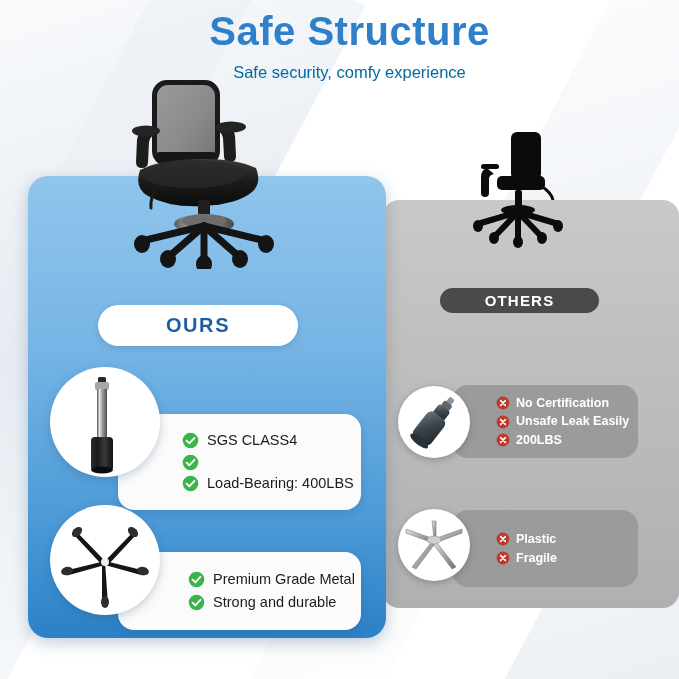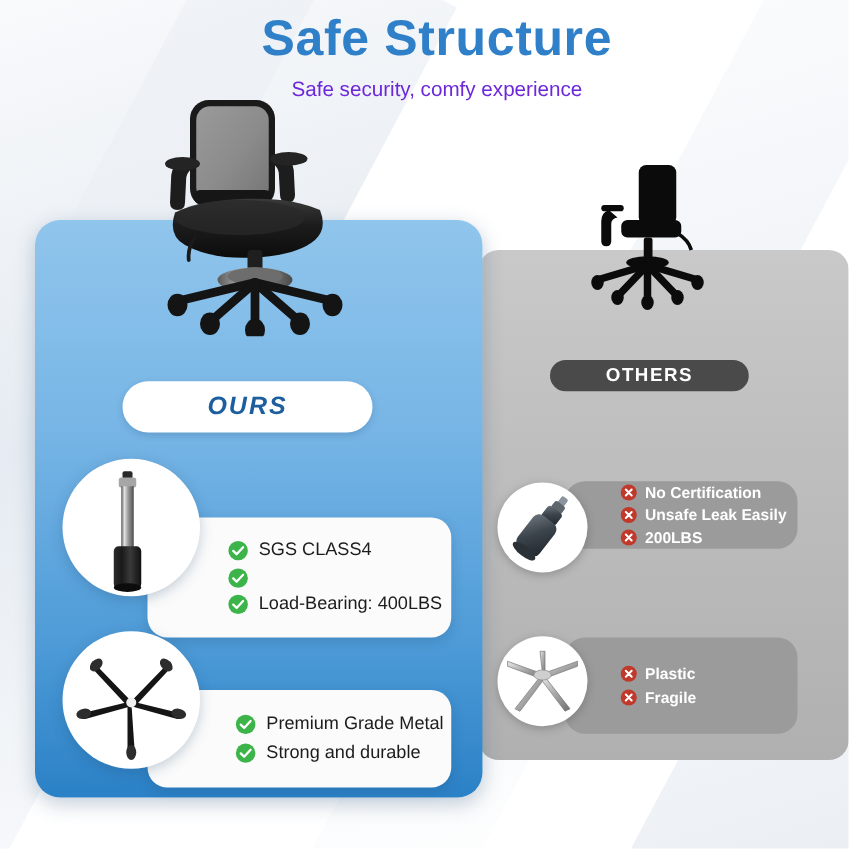--- a/index.html
+++ b/index.html
@@ -25,21 +25,21 @@
   .bg-band.b3 { left: 520px; top: 250px; width: 400px; height: 900px; transform: rotate(28deg); opacity: .85; }
   .bg-band.b4 { left: 150px; top: -340px; width: 90px; height: 700px; transform: rotate(28deg); opacity: .4; }
 
   
   #header { position: absolute; left: 0; top: 8px; width: 679px; text-align: center; z-index: 6; padding-left: 20px; }
   #title {
     font-size: 40px; font-weight: bold; color: #2f80c8;
     letter-spacing: .5px; line-height: 1.15;
   }
   #subtitle {
-    margin-top: 9px; font-size: 16.5px; color: #6d28d9; font-weight: 500;
+    margin-top: 9px; font-size: 16.5px; color: #0369a1; font-weight: 500;
   }
 
   
   #panel-others {
     position: absolute; left: 383px; top: 200px; width: 296px; height: 408px;
     background: linear-gradient(180deg, #c9c9c9 0%, #bdbdbd 45%, #b0b0b0 100%);
     border-radius: 16px 16px 16px 16px;
     z-index: 2;
   }
   #panel-ours {
@@ -56,42 +56,42 @@
 
   
   .pill {
     position: absolute; display: flex; align-items: center; justify-content: center;
     border-radius: 30px; z-index: 6;
   }
   #pill-ours {
     left: 98px; top: 305px; width: 200px; height: 41px;
     background: #ffffff;
     box-shadow: 0 2px 6px rgba(30,70,110,0.22);
-    color: #1d5f9e; font-size: 20px; font-weight: bold; letter-spacing: 1.6px; font-style: italic;
+    color: #1d5f9e; font-size: 20px; font-weight: bold; letter-spacing: 1.6px;
   }
   #pill-others {
     left: 440px; top: 288px; width: 159px; height: 25px;
     background: #4a4a4a;
     color: #ffffff; font-size: 15px; font-weight: bold; letter-spacing: 1.2px;
   }
 
   
   .card {
     position: absolute; display: flex; align-items: center;
     border-radius: 16px; z-index: 4;
   }
   .card.ours {
     background: #fbfbfb;
     box-shadow: 0 3px 9px rgba(30,70,110,0.20);
     margin-top: 40px;
   }
   .card.others { background: #9b9b9b; }
   #card-ours-1   { left: 118px; top: 374px; width: 243px; height: 96px; }
   #card-ours-2   { left: 118px; top: 512px; width: 243px; height: 78px; justify-content: center; }
-  #card-others-1 { left: 452px; top: 385px; width: 186px; height: 54px; }
+  #card-others-1 { left: 452px; top: 385px; width: 186px; height: 73px; }
   #card-others-2 { left: 452px; top: 510px; width: 186px; height: 77px; }
 
   .card-text { padding-left: 64px; display: flex; flex-direction: column; justify-content: center; gap: 2px; }
   .card.others .card-text { padding-left: 44px; gap: 0px; }
 
   .feat { display: flex; align-items: center; gap: 8px; line-height: 1.45; }
   .card.ours  .feat-label { font-size: 14.5px; color: #1c1c1c; }
   .card.others .feat { gap: 6px; }
   .card.others .feat-label { font-size: 12.5px; color: #ffffff; font-weight: 600; }
 

